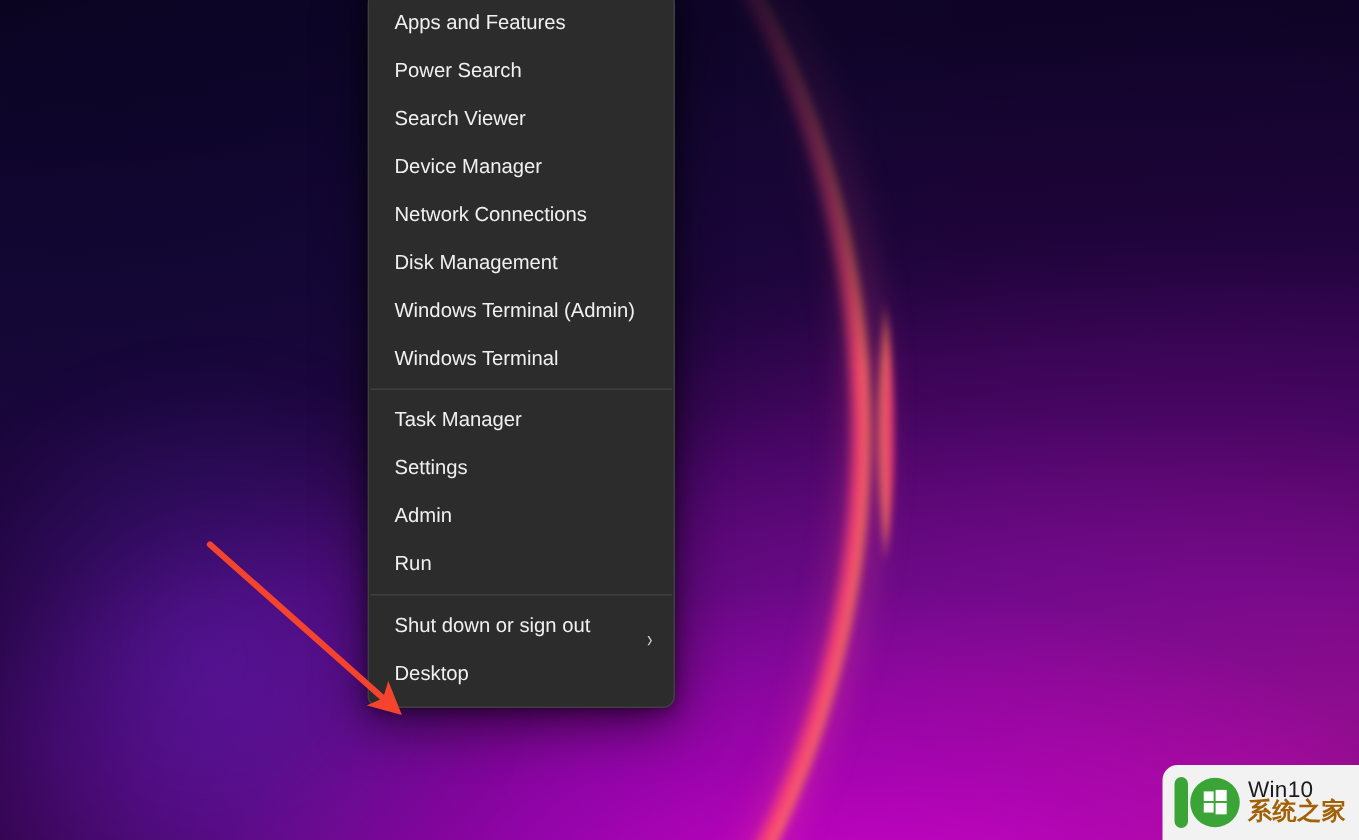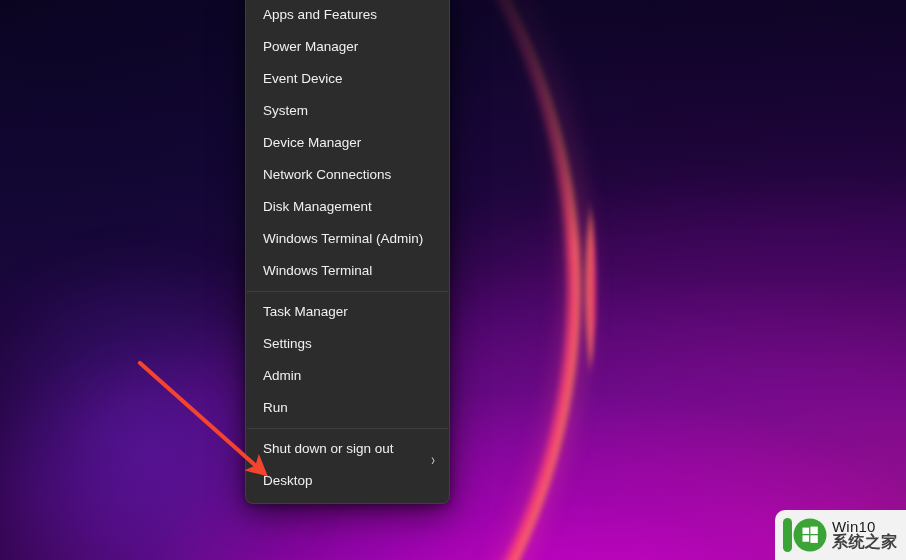--- a/index.html
+++ b/index.html
@@ -195,21 +195,21 @@
     justify-content: space-between;
     line-height: 1.02;
   }
   .wm-line1 {
     color: #1b1b1b;
     font-size: 15px;
     font-weight: 400;
     letter-spacing: 0.2px;
   }
   .wm-line2 {
-    color: #404040;
+    color: #a16207;
     font-size: 16px;
     font-weight: 700;
     letter-spacing: 0.4px;
   }
 </style>
 </head>
 <body>
 
 <div id="screen">
 
@@ -224,27 +224,24 @@
     <div class="wall-vign"></div>
   </div>
 
   <div id="context-menu">
 
     <div class="menu-group">
       <div class="menu-item">
         <span class="label">Apps and Features</span>
       </div>
       <div class="menu-item">
-        <span class="label">Power Manager</span>
-      </div>
-      <div class="menu-item">
-        <span class="label">Event Device</span>
-      </div>
-      <div class="menu-item">
-        <span class="label">System</span>
+        <span class="label">Power Search</span>
+      </div>
+      <div class="menu-item">
+        <span class="label">Search Viewer</span>
       </div>
       <div class="menu-item">
         <span class="label">Device Manager</span>
       </div>
       <div class="menu-item">
         <span class="label">Network Connections</span>
       </div>
       <div class="menu-item">
         <span class="label">Disk Management</span>
       </div>

